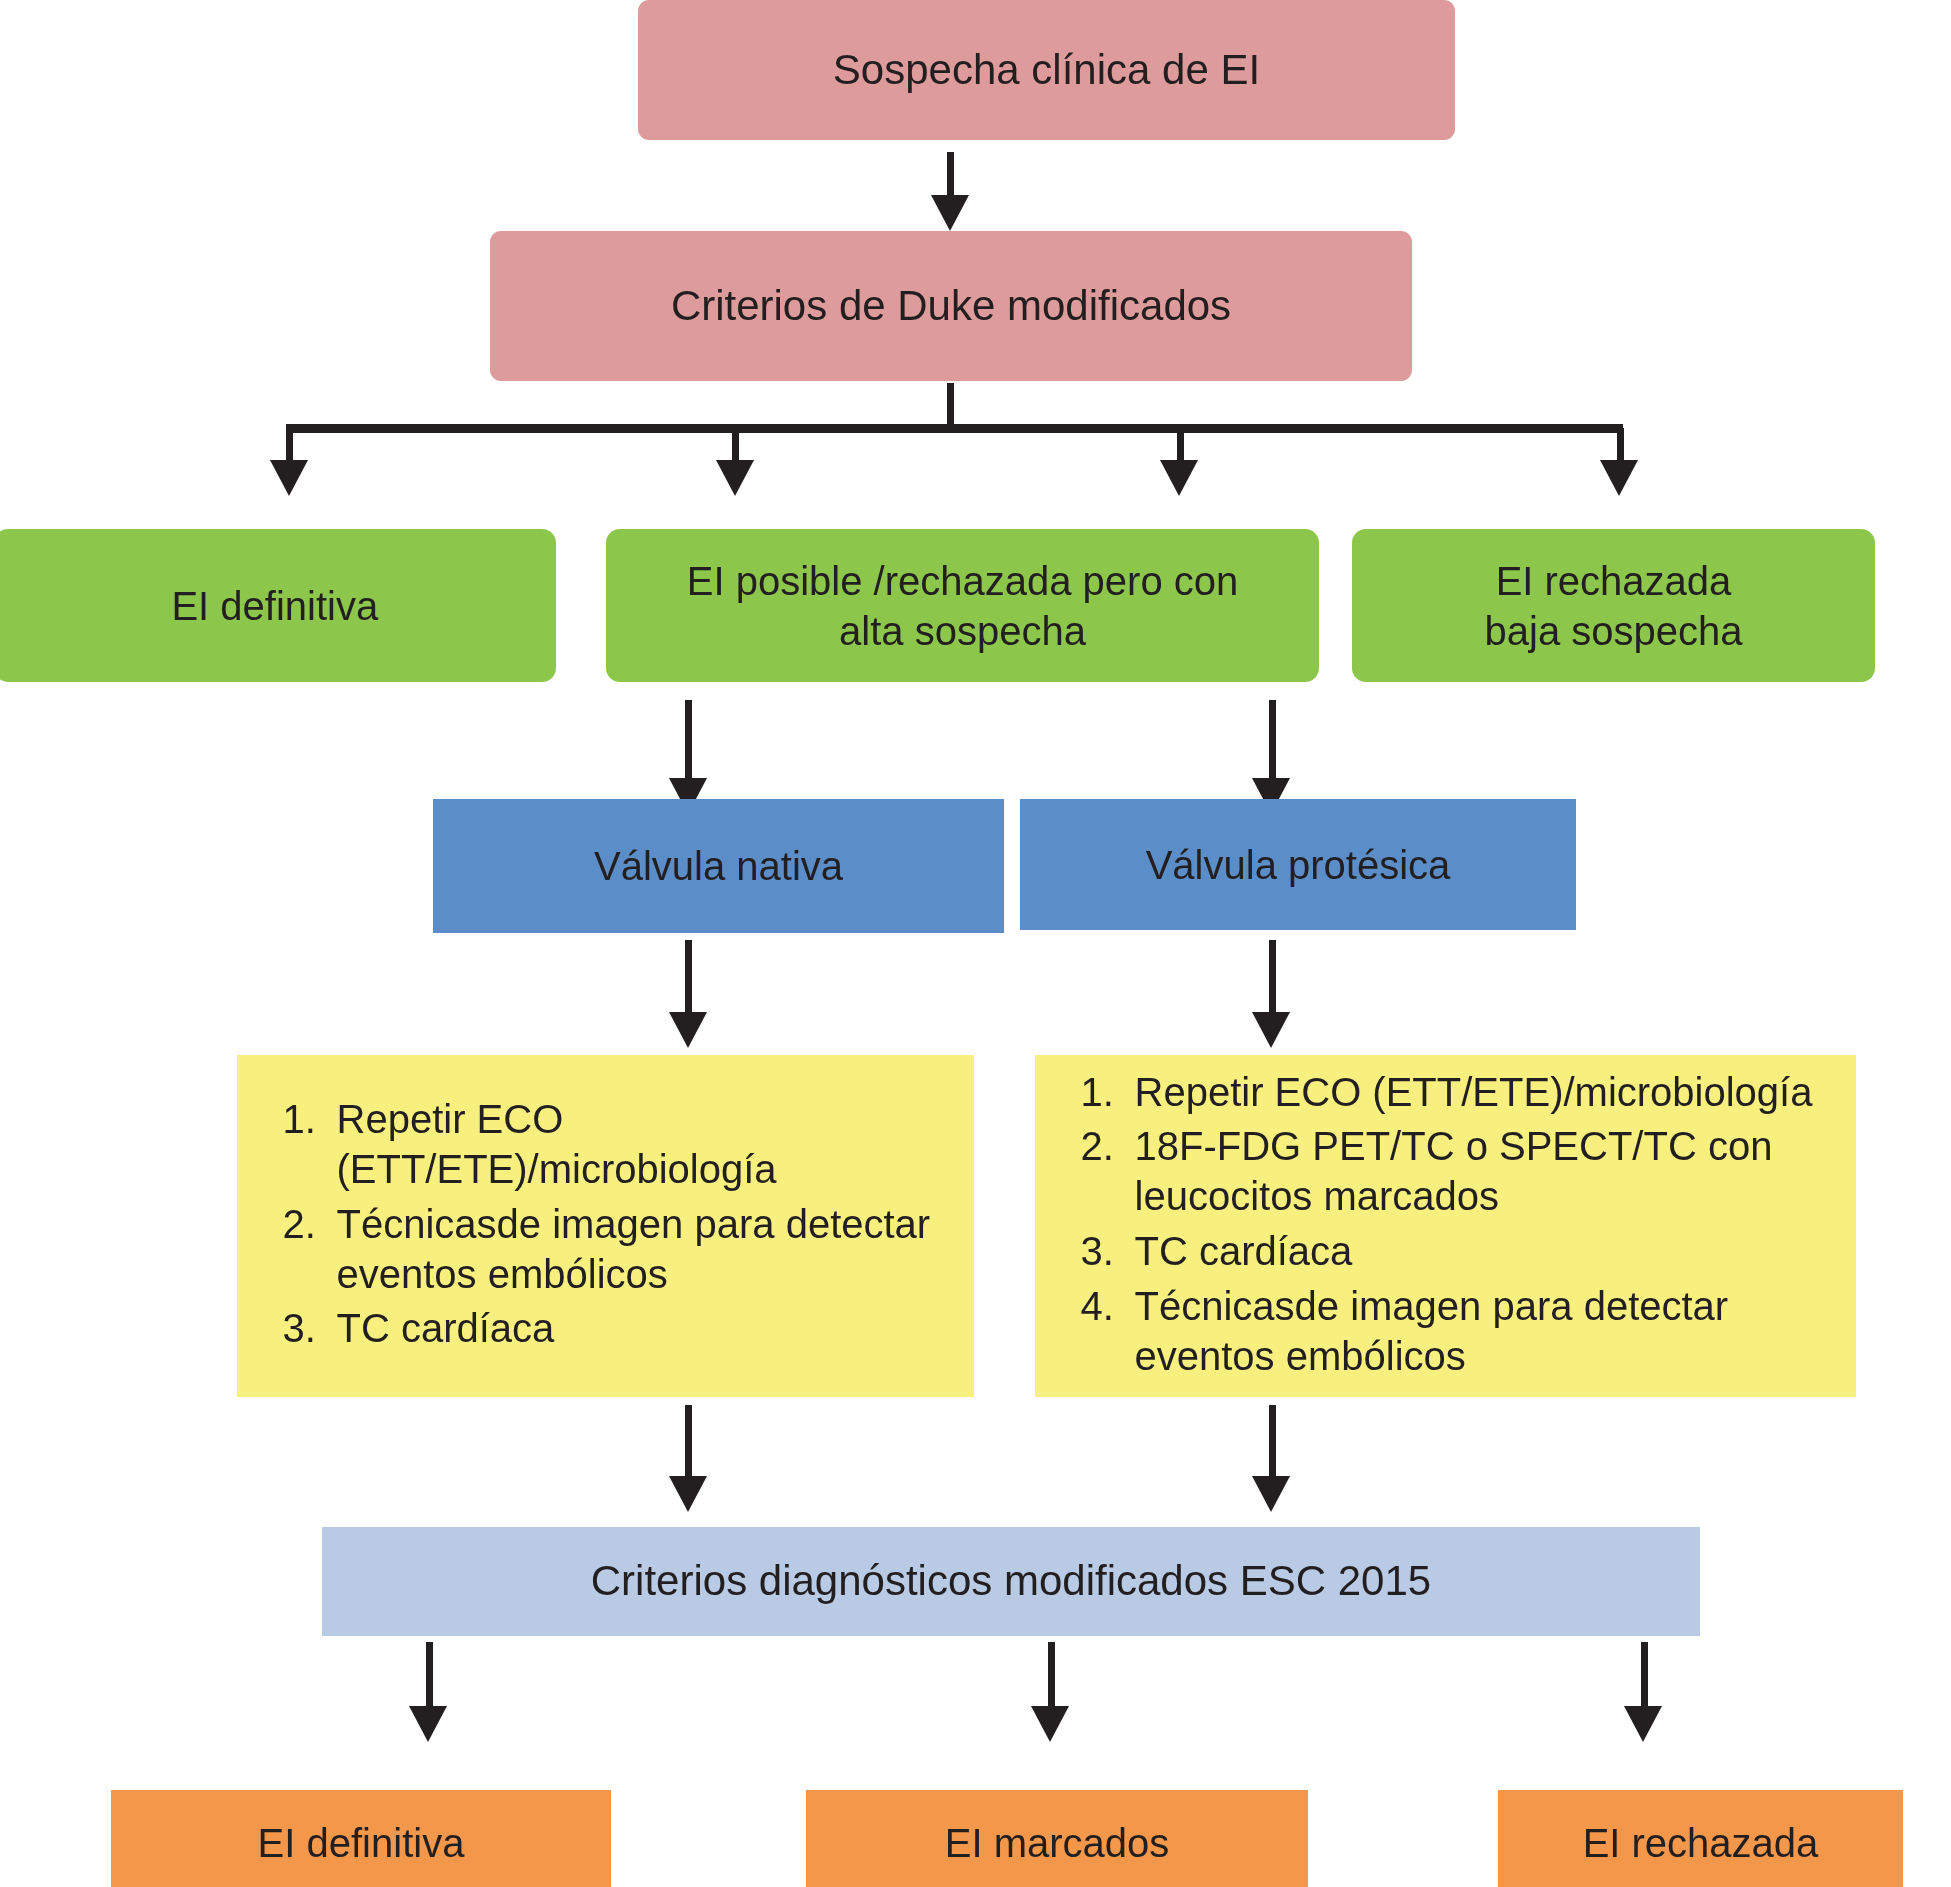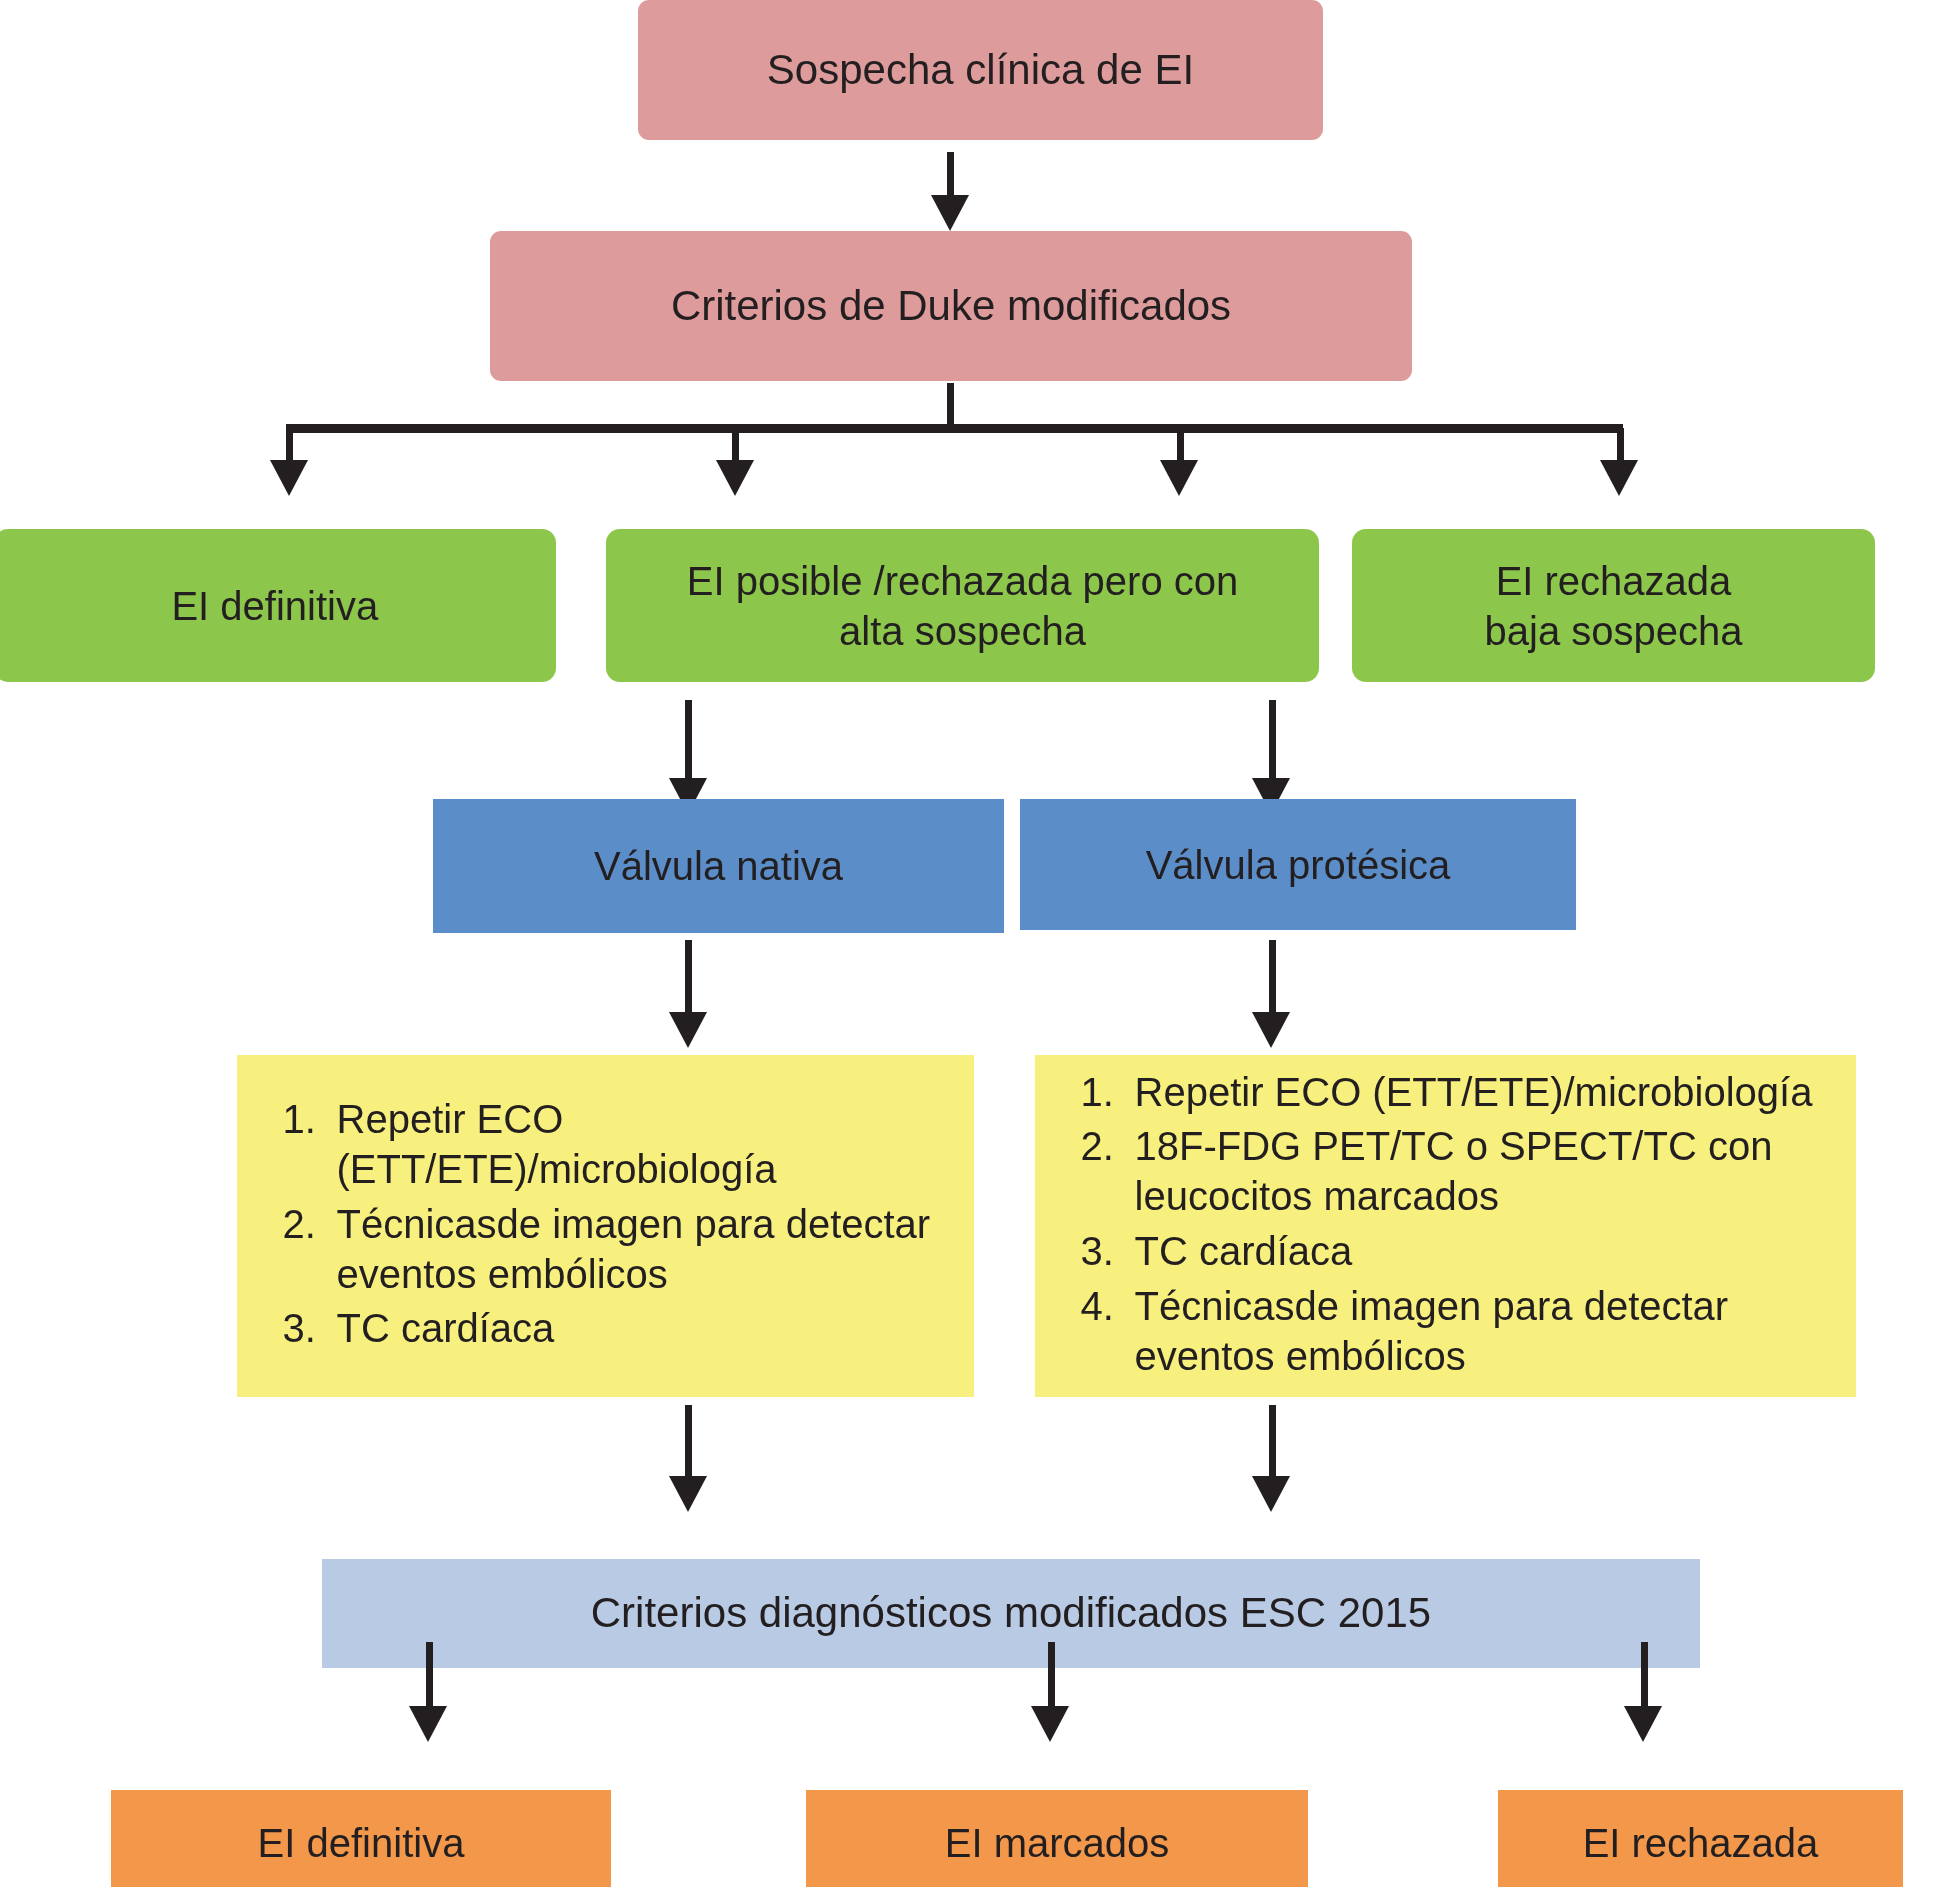--- a/index.html
+++ b/index.html
@@ -26,21 +26,21 @@
     justify-content: center;
     text-align: center;
     color: #231f20;
     line-height: 1.25;
     padding: 4.7px 11px;
   }
   .pink   { background: #de9b9b; border-radius: 11px; }
   .green  { background: #8cc64b; border-radius: 14px; }
   .blue   { background: #5b8ec9; border-radius: 0px; }
   .yellow { background: #f7f07f; border-radius: 0px; }
-  .lblue  { background: #b8cae4; border-radius: 0px; margin-top: 32px; }
+  .lblue  { background: #b8cae4; border-radius: 0px; }
   .orange { background: #f3974a; border-radius: 0px; }
 
   .fs-title  { font-size: 42px; }
   .fs-node   { font-size: 40px; }
   .fs-list   { font-size: 40px; }
 
   
   .vline {
     position: absolute;
     background: #231f20;
@@ -88,21 +88,21 @@
     justify-content: flex-start;
     padding: 14px 12.5px;
   }
   .twoline { white-space: pre-line; }
 </style>
 </head>
 <body>
 
 <div id="canvas">
 
-  <div class="node pink fs-title" style="left:638px; top:0px; width:685px; height:140px;">
+  <div class="node pink fs-title" style="left:638px; top:0px; width:817px; height:140px;">
     <span>Sospecha clínica de EI</span>
   </div>
 
   <div class="vline" style="left:947px; top:152px; height:48px;"></div>
   <div class="arrowhead" style="left:931px; top:195px;"></div>
 
   <div class="node pink fs-title" style="left:490px; top:231px; width:922px; height:150px;">
     <span>Criterios de Duke modificados</span>
   </div>
 

